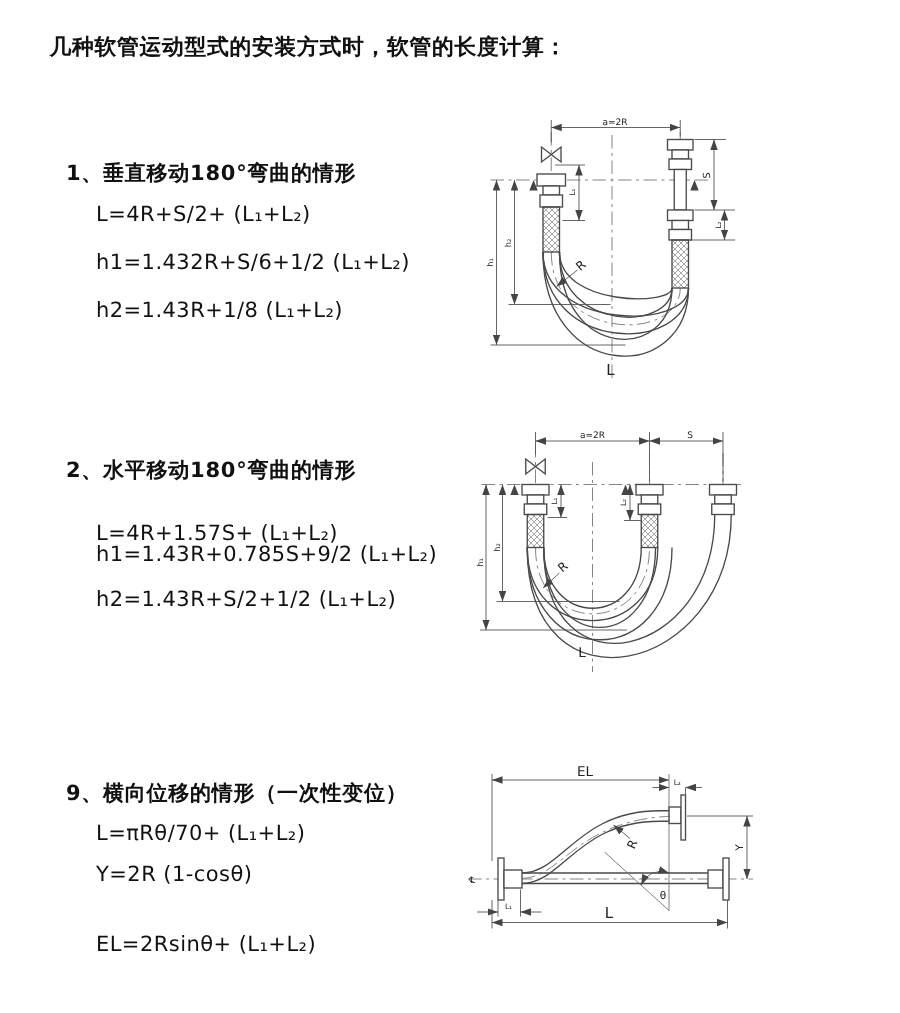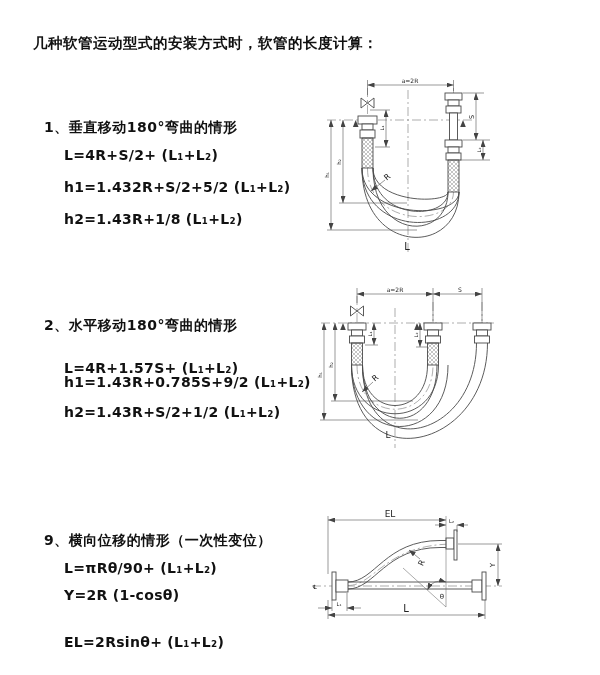--- a/index.html
+++ b/index.html
@@ -1,43 +1,43 @@
 <!DOCTYPE html>
 <html><head>
 <meta charset="utf-8">
 <style>
   html,body{margin:0;padding:0;background:#fff;}
   body{width:600px;height:675px;position:relative;overflow:hidden;
        font-family:"DejaVu Sans","Liberation Sans",sans-serif;color:#111;}
-  .abs{position:absolute;margin-top:12px;}
+  .abs{position:absolute;}
   .title{left:33px;top:22px;font-size:14.5px;font-weight:bold;letter-spacing:0.5px;}
   .heading{font-size:14px;font-weight:bold;letter-spacing:0.5px;}
-  .formula{font-size:14px;letter-spacing:0.3px;font-weight:bold;}
+  .formula{font-size:14px;letter-spacing:0.3px;}
   svg{position:absolute;overflow:visible;}
   svg text{font-family:"DejaVu Sans","Liberation Sans",sans-serif;fill:#222;}
 </style>
 </head>
 <body>
 
 <div>
 
   <div class="abs title">几种软管运动型式的安装方式时，软管的长度计算：</div>
 
   <div class="abs heading" style="left:44px;top:107px">1、垂直移动180°弯曲的情形</div>
   <div class="abs formula" style="left:64px;top:135px">L=4R+S/2+ (L₁+L₂)</div>
-  <div class="abs formula" style="left:64px;top:167px">h1=1.432R+S/2+5/2 (L₁+L₂)</div>
+  <div class="abs formula" style="left:64px;top:167px">h1=1.432R+S/6+1/2 (L₁+L₂)</div>
   <div class="abs formula" style="left:64px;top:199px">h2=1.43R+1/8 (L₁+L₂)</div>
 
   <div class="abs heading" style="left:44px;top:305px">2、水平移动180°弯曲的情形</div>
   <div class="abs formula" style="left:64px;top:348px">L=4R+1.57S+ (L₁+L₂)</div>
   <div class="abs formula" style="left:64px;top:362px">h1=1.43R+0.785S+9/2 (L₁+L₂)</div>
   <div class="abs formula" style="left:64px;top:392px">h2=1.43R+S/2+1/2 (L₁+L₂)</div>
 
   <div class="abs heading" style="left:44px;top:520px">9、横向位移的情形（一次性变位）</div>
-  <div class="abs formula" style="left:64px;top:548px">L=πRθ/90+ (L₁+L₂)</div>
+  <div class="abs formula" style="left:64px;top:548px">L=πRθ/70+ (L₁+L₂)</div>
   <div class="abs formula" style="left:64px;top:575px">Y=2R (1-cosθ)</div>
   <div class="abs formula" style="left:64px;top:622px">EL=2Rsinθ+ (L₁+L₂)</div>
 
   <svg style="left:312px;top:72px" width="285" height="190" viewBox="0 0 285 190">
     <defs>
       <marker id="ar1" markerUnits="userSpaceOnUse" markerWidth="7" markerHeight="5" refX="7" refY="2.5" orient="auto-start-reverse">
         <path d="M0,0 L7,2.5 L0,5 Z" fill="#444"></path>
       </marker>
       <pattern id="braid1" width="4" height="4" patternUnits="userSpaceOnUse">
         <path d="M0,4 L4,0 M0,0 L4,4" stroke="#8a8a8a" stroke-width="0.5"></path>

